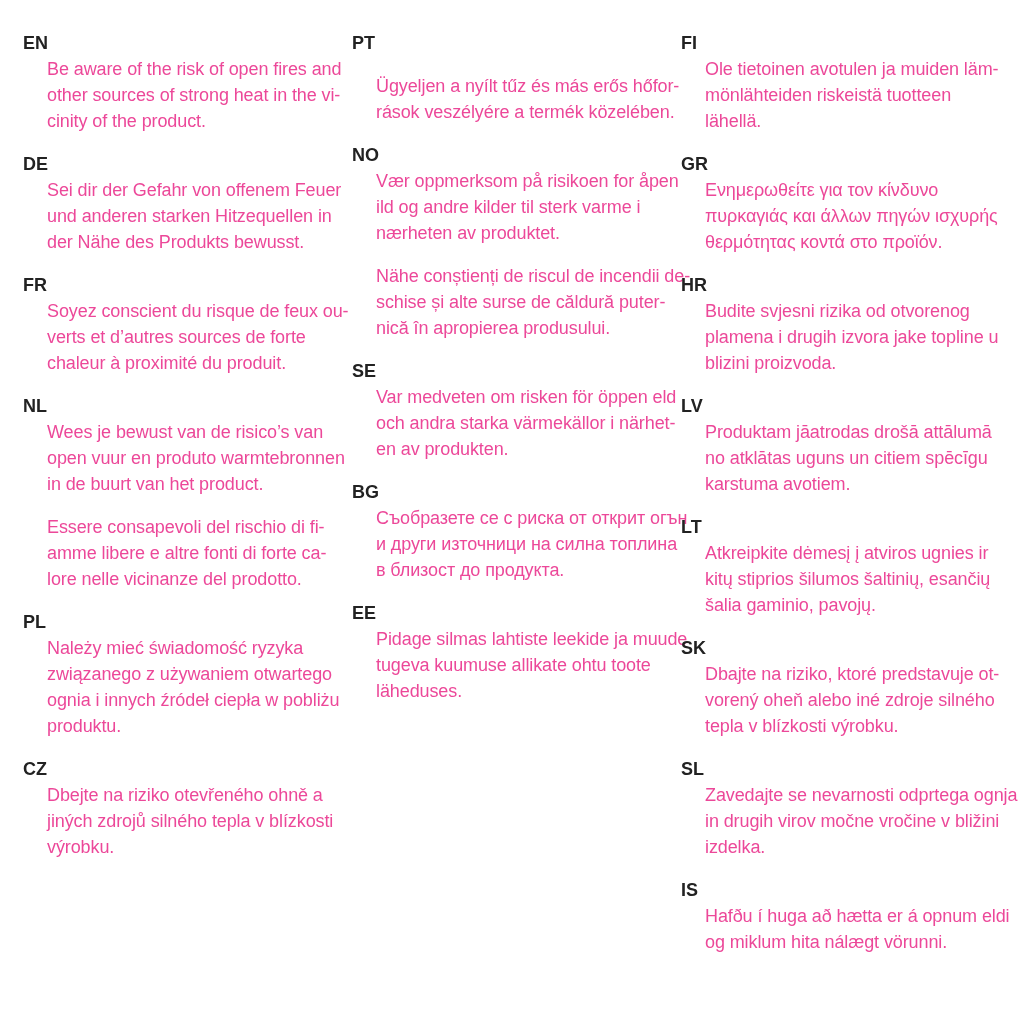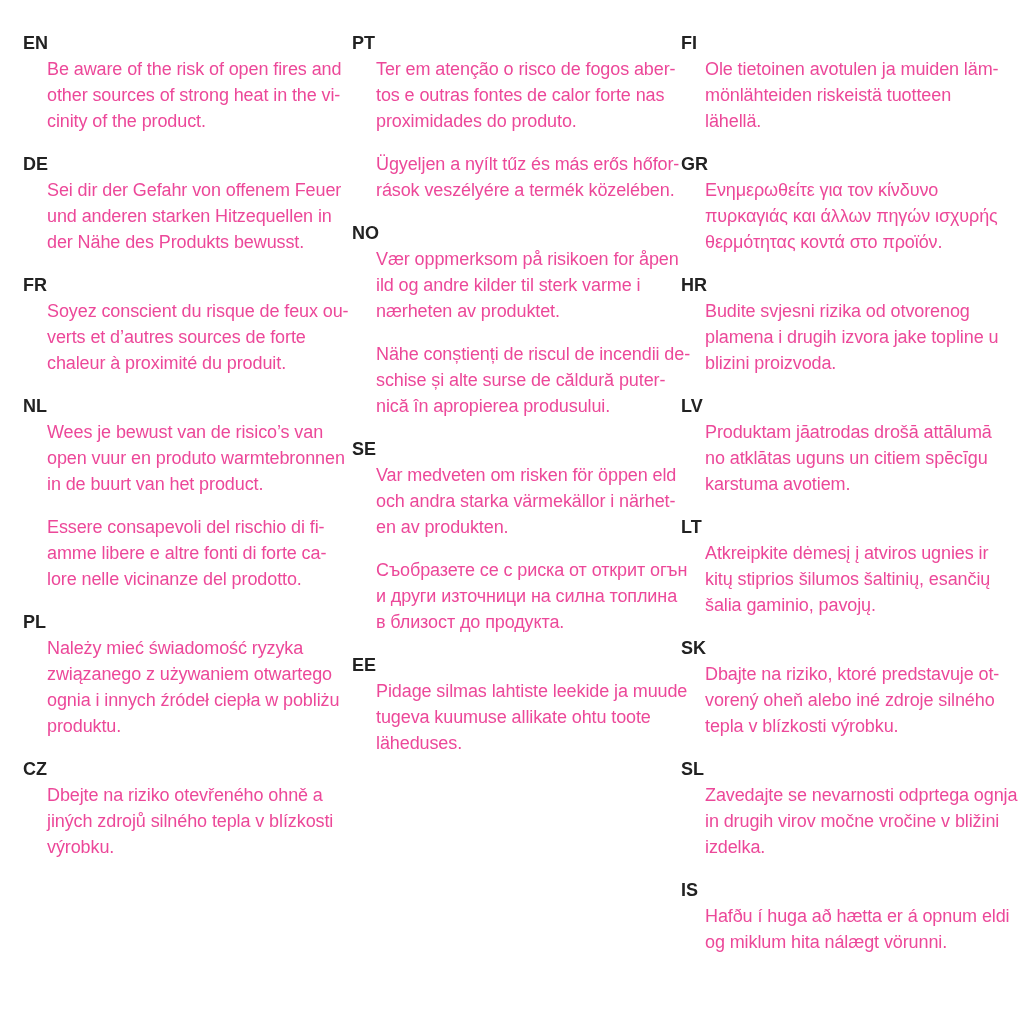--- a/index.html
+++ b/index.html
@@ -92,23 +92,20 @@
       <div class="lang-code">CZ</div>
       <div class="lang-text">Dbejte na riziko otevřeného ohně a
 jiných zdrojů silného tepla v blízkosti
 výrobku.</div>
     </div>
   </div>
 
   <div class="column">
     <div class="section">
       <div class="lang-code">PT</div>
-      <div class="lang-text">Ter em atenção o risco de fogos aber-
-tos e outras fontes de calor forte nas
-proximidades do produto.</div>
     </div>
     <div class="section">
       <div class="lang-text">Ügyeljen a nyílt tűz és más erős hőfor-
 rások veszélyére a termék közelében.</div>
     </div>
     <div class="section">
       <div class="lang-code">NO</div>
       <div class="lang-text">Vær oppmerksom på risikoen for åpen
 ild og andre kilder til sterk varme i
 nærheten av produktet.</div>
@@ -118,20 +115,21 @@
 schise și alte surse de căldură puter-
 nică în apropierea produsului.</div>
     </div>
     <div class="section">
       <div class="lang-code">SE</div>
       <div class="lang-text">Var medveten om risken för öppen eld
 och andra starka värmekällor i närhet-
 en av produkten.</div>
     </div>
     <div class="section">
+      <div class="lang-code">BG</div>
       <div class="lang-text">Съобразете се с риска от открит огън
 и други източници на силна топлина
 в близост до продукта.</div>
     </div>
     <div class="section">
       <div class="lang-code">EE</div>
       <div class="lang-text">Pidage silmas lahtiste leekide ja muude
 tugeva kuumuse allikate ohtu toote
 läheduses.</div>
     </div>

